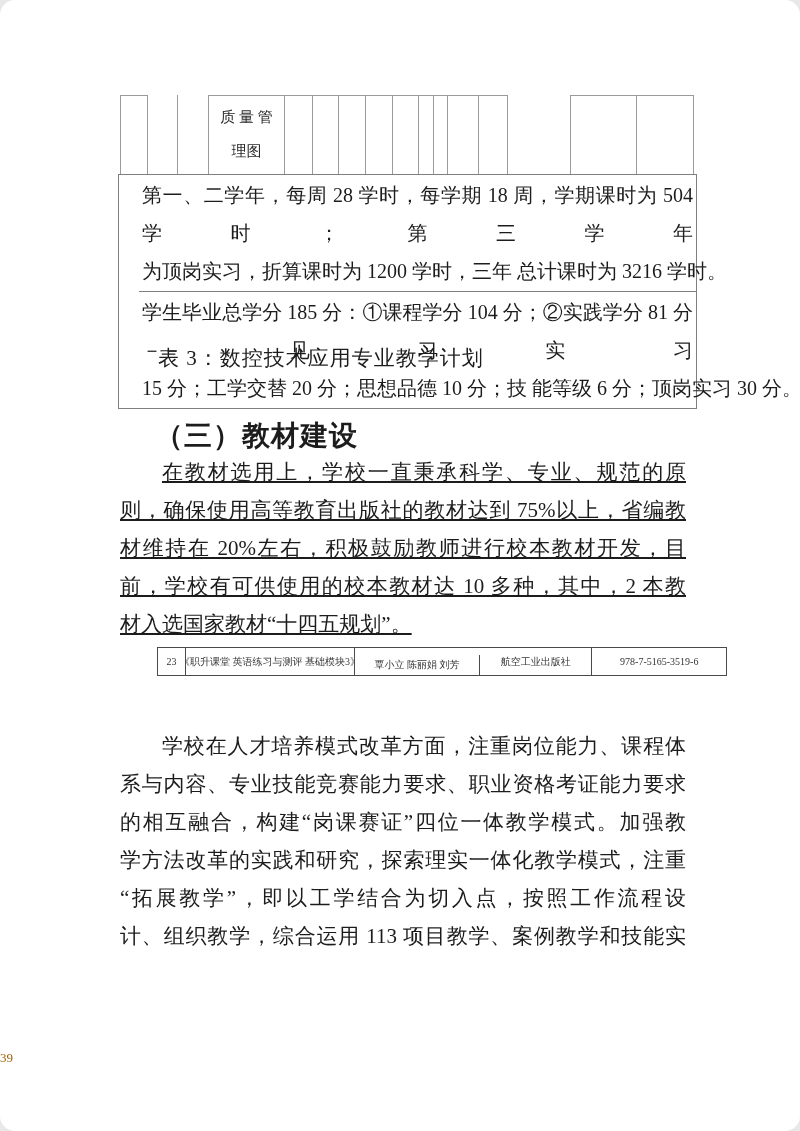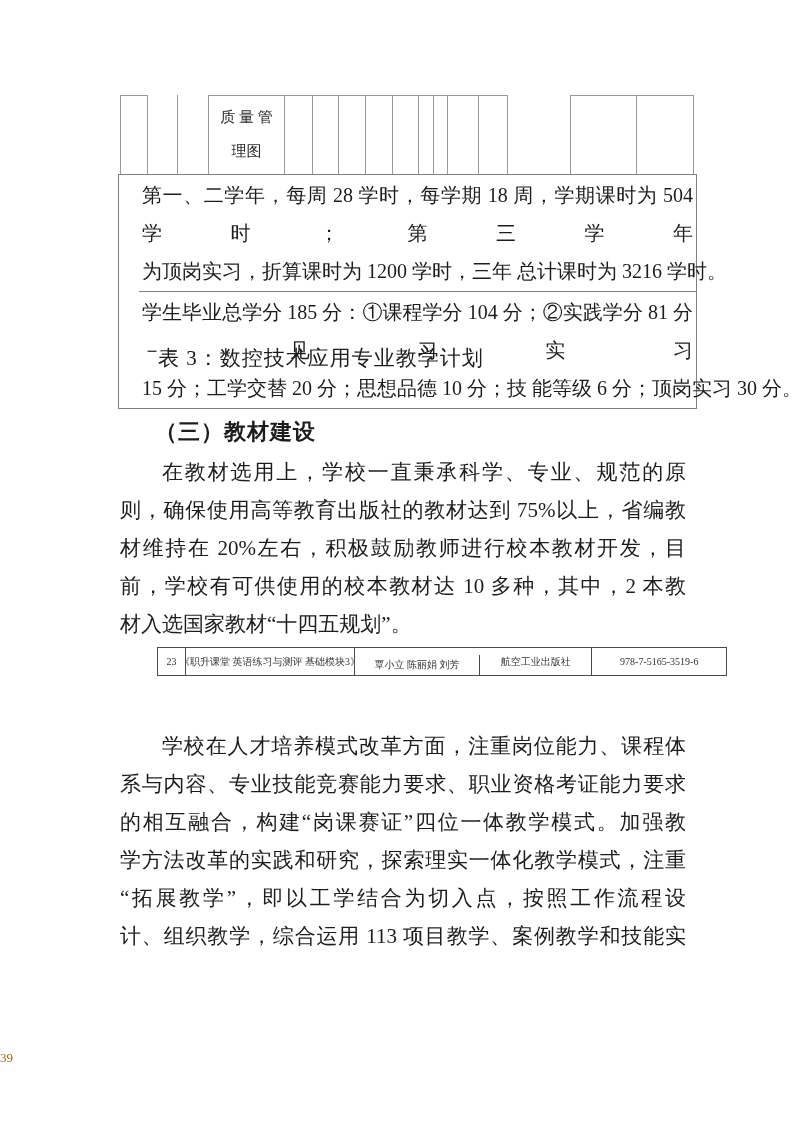--- a/index.html
+++ b/index.html
@@ -4,20 +4,21 @@
 <style>
   html,body{margin:0;padding:0;background:#e8e8e8;}
   .page{
     position:relative;
     width:800px;height:1131px;
     margin:0 auto;
     background:#ffffff;
     font-family:"Liberation Serif","DejaVu Serif",serif;
     color:#1c1c1c;
     overflow:hidden;
+    border-radius:15px;
   }
   
   .frag-cell{position:absolute;top:95px;height:79px;box-sizing:border-box;}
   .b-tlr{border-top:1px solid #9a9a9a;border-left:1px solid #9a9a9a;border-right:1px solid #9a9a9a;}
   .frag-cellA{left:120px;width:28px;}
   .frag-vline{position:absolute;top:95px;height:79px;width:0;border-left:1px solid #9a9a9a;}
   .frag-vline1{left:177px;}
   .frag-cellB{left:208px;width:77px;text-align:center;font-size:15px;line-height:34px;padding-top:4px;color:#2a2a2a;overflow:hidden;}
   .frag-group{position:absolute;top:95px;left:285px;width:223px;height:79px;border-top:1px solid #9a9a9a;box-sizing:border-box;}
   .frag-group .gv{position:absolute;top:0;height:78px;width:0;border-left:1px solid #9a9a9a;}
@@ -28,25 +29,25 @@
     position:absolute;top:174px;left:118px;width:579px;
     border:1px solid #7f7f7f;box-sizing:border-box;padding-left:20px;
   }
   .hours-row{padding:1px 3px;font-size:20px;line-height:38px;}
   .hours-row.first{border-bottom:1px solid #7f7f7f;}
   .tline{white-space:nowrap;}
   .jl{text-align:justify;text-align-last:justify;white-space:normal;}
   
   .caption{position:absolute;top:344px;left:158px;font-size:21px;letter-spacing:1px;}
   
-  .heading{position:absolute;left:155px;font-size:22px;font-weight:bold;letter-spacing:1px;}
+  .heading{position:absolute;left:155px;font-size:28px;font-weight:bold;letter-spacing:1px;}
   .h3{top:417px;}
   .h4{top:691px;}
   .para{position:absolute;left:120px;width:566px;font-size:21px;}
-  .p3{top:453px;}
+  .p3{top:453px;text-decoration:underline;}
   .p4{top:727px;}
   .para .line{height:38px;line-height:38px;overflow:hidden;}
   .para .indent{text-indent:2em;}
   
   .book-row{
     position:absolute;top:647px;left:157px;width:570px;height:29px;
     display:flex;box-sizing:border-box;
     border:1px solid #4a4a4a;
     font-size:10px;color:#333;
   }

